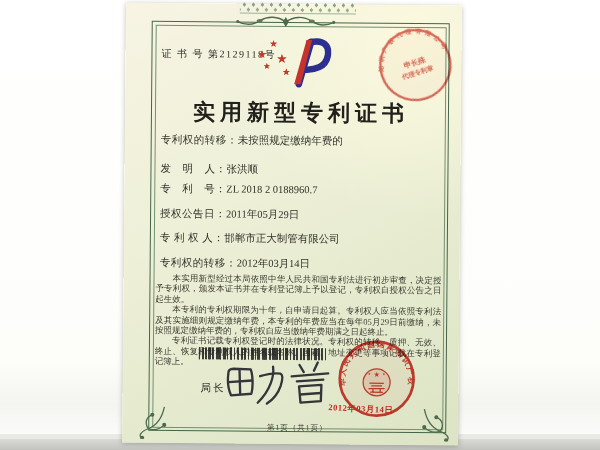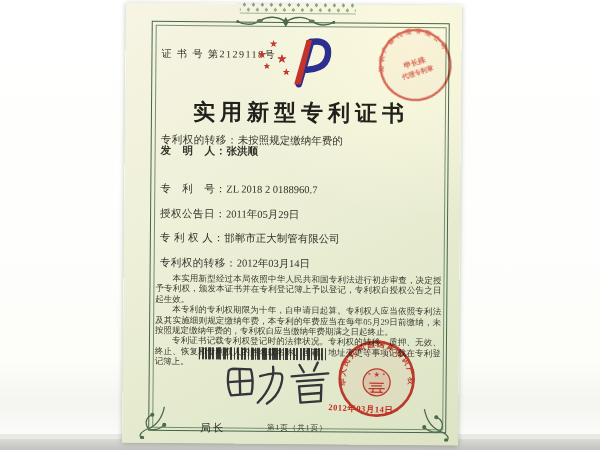--- a/index.html
+++ b/index.html
@@ -58,35 +58,35 @@
     transform:rotate(-18deg);opacity:.82;mix-blend-mode:multiply;filter:blur(.3px);}
 
   .title{
     position:absolute;left:26px;top:94px;width:300px;text-align:center;
     font-size:22px;font-weight:bold;color:#21201b;letter-spacing:5px;white-space:nowrap;
   }
 
   .fields{position:absolute;left:36px;top:128px;width:280px;}
   .field-row{position:absolute;left:0;font-size:10.5px;color:#33322b;white-space:nowrap;}
   .field-row .lbl{letter-spacing:.5px;}
-  .fr0{top:2px;} .fr1{top:13px;font-weight:bold;} .fr2{top:51px;} .fr3{top:75.5px;} .fr4{top:100px;} .fr5{top:124.5px;}
+  .fr0{top:2px;} .fr1{top:31px;} .fr2{top:51px;} .fr3{top:75.5px;} .fr4{top:100px;} .fr5{top:124.5px;}
 
   .body-text{
     position:absolute;left:32px;top:270px;width:286px;
     font-size:8.5px;line-height:10.4px;color:#3b392f;text-align:justify;
   }
   .body-text p{margin:0;text-indent:2em;}
 
   .barcode{position:absolute;left:76px;top:344px;width:128px;height:12px;opacity:.85;
     background:
       repeating-linear-gradient(90deg,#1e1e1e 0 1.5px,transparent 1.5px 3.5px),
       repeating-linear-gradient(90deg,#1e1e1e 0 1px,transparent 1px 6.5px),
       repeating-linear-gradient(90deg,transparent 0 9px,#1e1e1e 9px 11px);}
 
-  .commissioner-label{position:absolute;left:78px;top:378px;font-size:10.5px;color:#2e2d27;letter-spacing:2px;margin-top:40px;}
+  .commissioner-label{position:absolute;left:78px;top:378px;font-size:10.5px;color:#2e2d27;letter-spacing:2px;}
   .signature{position:absolute;left:100px;top:357px;width:112px;height:46px;transform:rotate(-2deg);}
 
   .seal{position:absolute;left:209px;top:329px;width:90px;height:90px;
     opacity:.9;mix-blend-mode:multiply;}
   .seal-date{position:absolute;left:206px;top:399px;width:70px;font-size:8.5px;color:#c32a1e;
     letter-spacing:.5px;transform:rotate(2deg);font-weight:bold;white-space:nowrap;}
 
   .page-footer{position:absolute;left:26px;top:419px;width:298px;text-align:center;
     font-size:7.5px;color:#3a3830;letter-spacing:1px;}
 </style>

